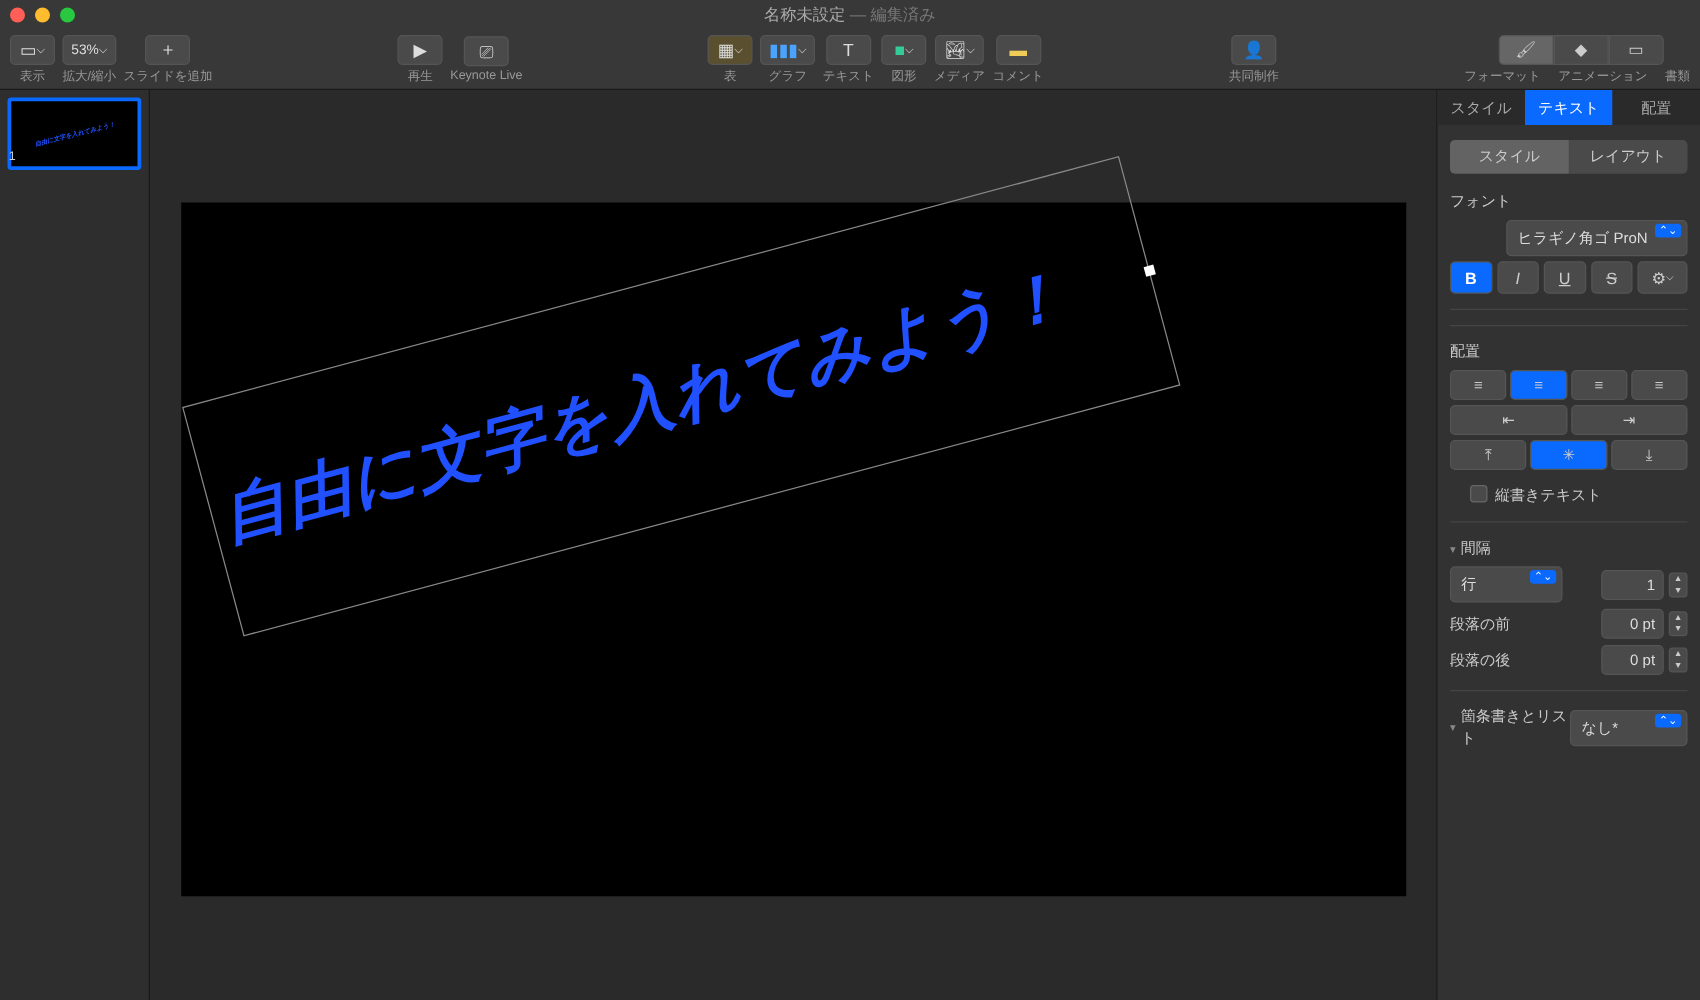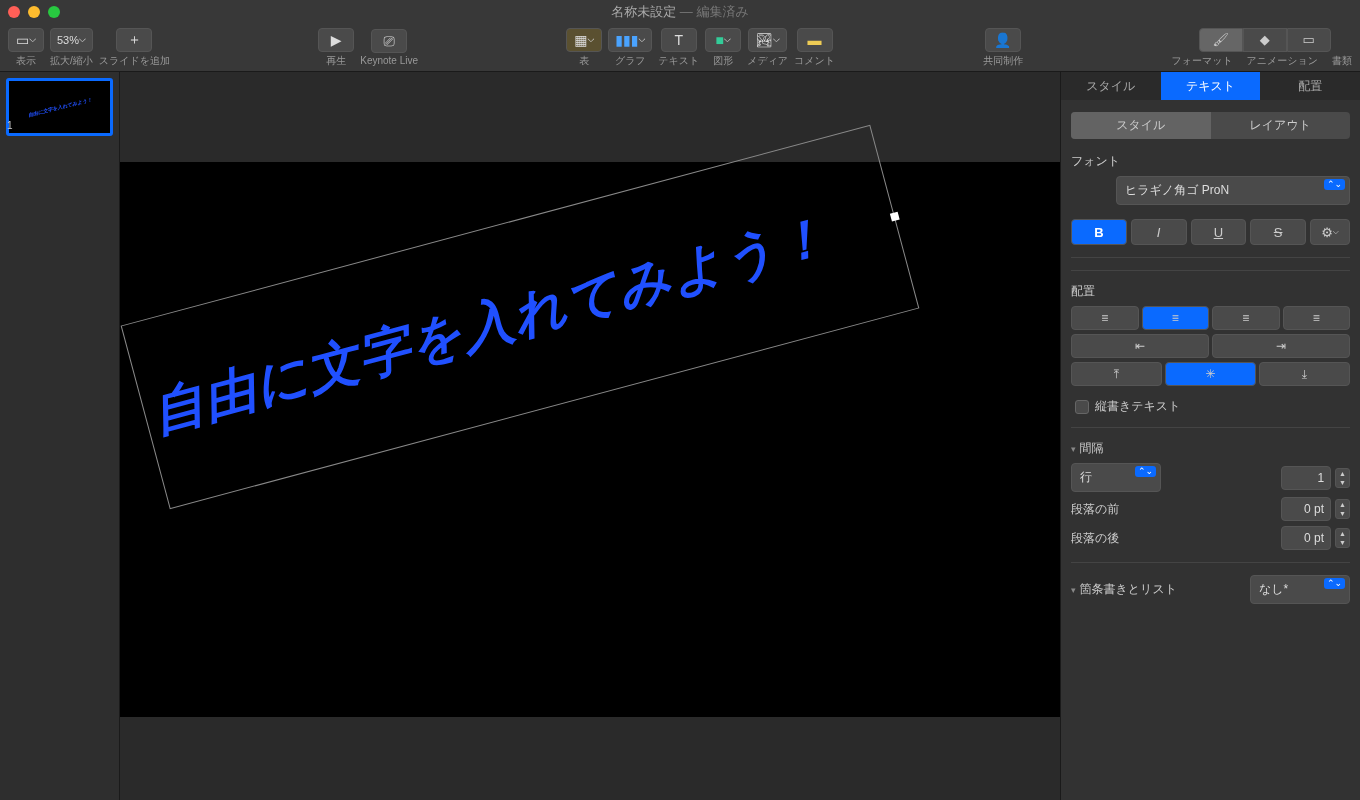--- a/index.html
+++ b/index.html
@@ -34,49 +34,49 @@
 
 .canvas-area { flex: 1; background: #2a2a2a; display: flex; align-items: flex-start; justify-content: center; padding-top: 90px; overflow: hidden; }
 .slide-canvas { width: 980px; height: 555px; background: #000; position: relative; }
 .text-box { position: absolute; left: 20px; top: 120px; width: 760px; height: 70px; transform: rotate(-15deg); transform-origin: center; }
 .text-box-border { position: absolute; inset: -60px -8px; border: 1px solid #888; }
 .handle { position: absolute; width: 8px; height: 8px; background: #fff; }
 .handle.r { right: -12px; top: 50%; margin-top: -4px; }
 .slide-text { color: #2050ff; font-size: 52px; font-weight: 800; font-style: italic; white-space: nowrap; letter-spacing: 1px; }
 
 
-.inspector { width: 300px; background: #323232; border-left: 1px solid #1a1a1a; display: flex; flex-direction: column; }
+.inspector { width: 211px; background: #323232; border-left: 1px solid #1a1a1a; display: flex; flex-direction: column; }
 .insp-tabs { display: flex; height: 28px; }
 .insp-tab { flex: 1; display: flex; align-items: center; justify-content: center; font-size: 12px; background: #2a2a2a; color: #aaa; cursor: pointer; }
 .insp-tab.active { background: #0a6aff; color: #fff; }
 .insp-body { flex: 1; overflow-y: auto; padding: 12px 10px; }
 .style-header { display: flex; align-items: center; gap: 8px; margin-bottom: 12px; }
 .style-name { color: #2050ff; font-size: 26px; font-weight: 700; font-style: italic; flex: 1; }
 .update-btn { background: #0a6aff; color: #fff; border: none; border-radius: 4px; padding: 4px 8px; font-size: 11px; cursor: pointer; }
 .seg-control { display: flex; background: #4a4a4a; border-radius: 4px; overflow: hidden; margin-bottom: 14px; }
 .seg { flex: 1; text-align: center; padding: 5px 0; font-size: 12px; cursor: pointer; }
 .seg.active { background: #636363; }
 .section-label { font-size: 12px; color: #ccc; margin-bottom: 6px; display: block; }
 .select { background: #4a4a4a; border: 1px solid #555; border-radius: 4px; padding: 5px 22px 5px 8px; color: #ddd; font-size: 12px; width: 100%; position: relative; cursor: pointer; }
 .select::after { content: "⌃⌄"; position: absolute; right: 4px; top: 2px; background: #0a6aff; border-radius: 3px; padding: 1px 3px; font-size: 9px; line-height: 1; color: #fff; }
-.row { display: flex; gap: 6px; margin-bottom: 14px; align-items: center; padding-left: 45px; }
+.row { display: flex; gap: 6px; margin-bottom: 4px; align-items: center; padding-left: 45px; }
 .font-size { background: #4a4a4a; border: 1px solid #555; border-radius: 4px; padding: 5px 6px; color: #ddd; width: 58px; text-align: right; font-size: 12px; position: relative; }
 .stepper { display: flex; flex-direction: column; background: #4a4a4a; border-radius: 3px; border: 1px solid #555; }
 .stepper span { font-size: 7px; padding: 1px 3px; cursor: pointer; line-height: 1; }
 .btn-row { display: flex; gap: 4px; margin-bottom: 10px; }
 .style-btn { flex: 1; background: #4a4a4a; border: 1px solid #555; border-radius: 4px; height: 26px; display: flex; align-items: center; justify-content: center; cursor: pointer; font-size: 13px; }
 .style-btn.active { background: #0a6aff; color: #fff; }
 .style-btn.gear { flex: 0 0 40px; }
 .inline-label { font-size: 12px; color: #ccc; width: 90px; }
 .color-swatch { width: 52px; height: 20px; background: #2050ff; border-radius: 3px; border: 1px solid #555; cursor: pointer; }
 .color-wheel { width: 20px; height: 20px; border-radius: 3px; background: conic-gradient(red,yellow,lime,cyan,blue,magenta,red); cursor: pointer; border: 1px solid #555; }
 .align-grid { display: flex; gap: 3px; margin-bottom: 4px; }
 .align-btn { flex: 1; background: #4a4a4a; border: 1px solid #555; border-radius: 4px; height: 24px; display: flex; align-items: center; justify-content: center; cursor: pointer; font-size: 12px; }
 .align-btn.active { background: #0a6aff; }
-.checkbox-row { display: flex; align-items: center; gap: 6px; margin: 12px 4px; }
+.checkbox-row { display: flex; gap: 6px; margin: 12px 16px; }
 .checkbox { width: 14px; height: 14px; background: #4a4a4a; border: 1px solid #666; border-radius: 3px; cursor: pointer; }
 .disclosure { display: flex; align-items: center; gap: 4px; font-size: 12px; color: #ccc; margin: 10px 0 6px; cursor: pointer; }
 .disclosure::before { content: "▾"; font-size: 9px; color: #888; }
 .num-input { background: #4a4a4a; border: 1px solid #555; border-radius: 4px; padding: 4px 6px; color: #ddd; width: 50px; text-align: right; font-size: 12px; }
 .spacing-row { display: flex; align-items: center; justify-content: space-between; margin-bottom: 5px; }
 hr.sep { border: none; border-top: 1px solid #444; margin: 12px 0; }
 
 
 .right-tools { display: flex; gap: 0; margin-left: 6px; }
 .rt-btn { background: #4a4a4a; border: 1px solid #555; height: 24px; width: 44px; display: flex; align-items: center; justify-content: center; font-size: 13px; cursor: pointer; }

